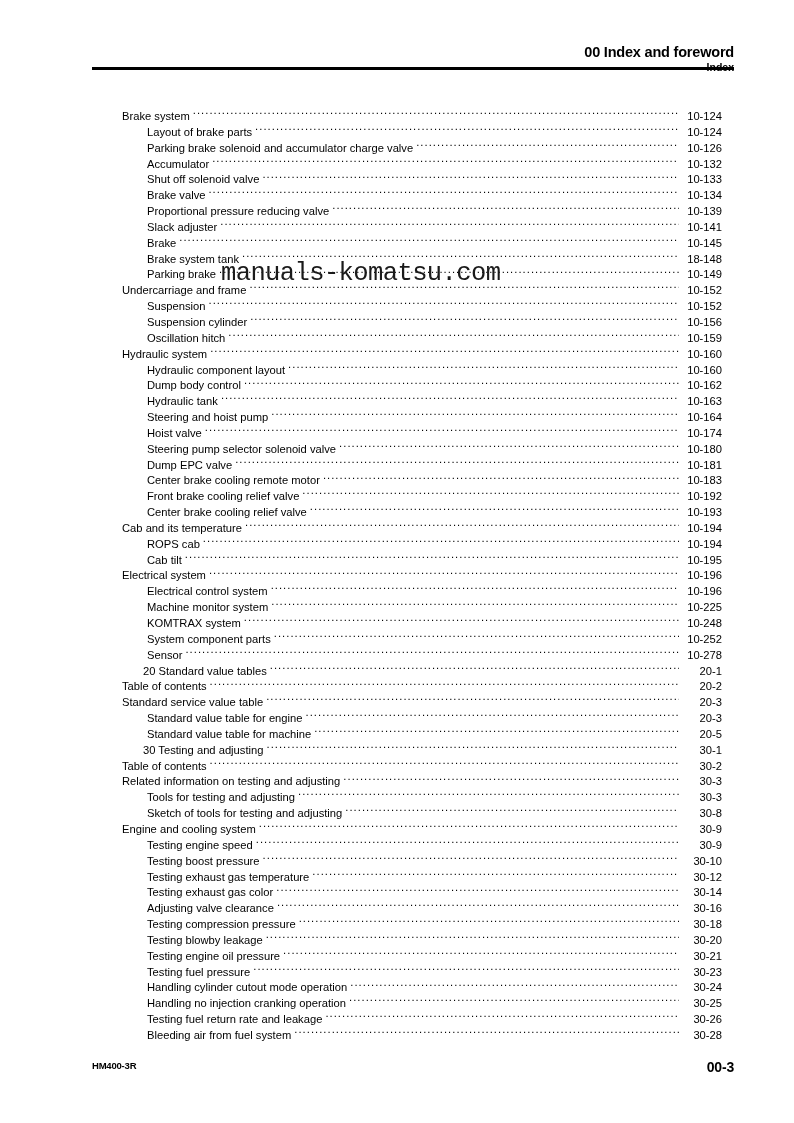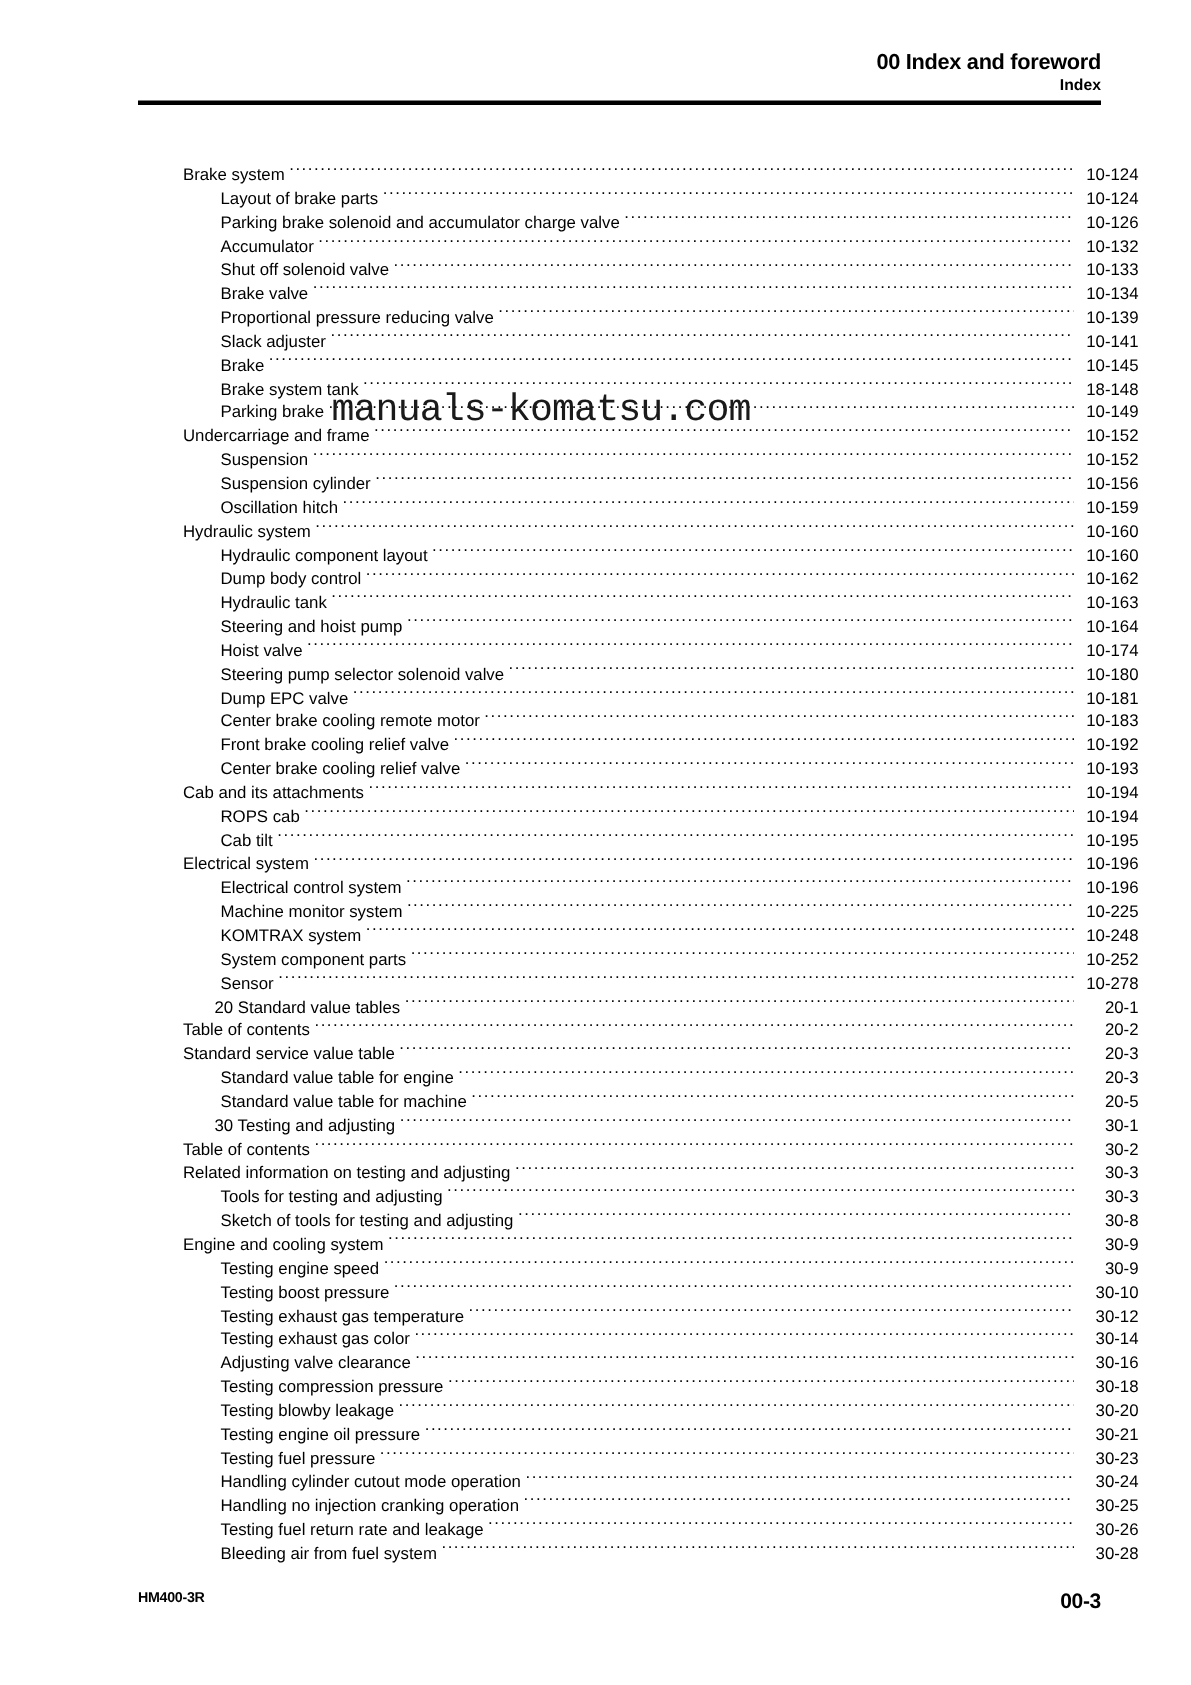--- a/index.html
+++ b/index.html
@@ -18,21 +18,21 @@
     height: 1123px;
     background: #ffffff;
     overflow: hidden;
     box-sizing: border-box;
   }
 
   
   .header {
     position: absolute;
     left: 92px;
-    top: 34px;
+    top: 44px;
     width: 642px;
     text-align: right;
   }
   .header-title {
     font-size: 14.5px;
     font-weight: bold;
     letter-spacing: -0.2px;
     line-height: 17px;
     white-space: nowrap;
   }
@@ -60,21 +60,21 @@
     width: 794px;
   }
   .toc-row {
     position: relative;
     display: flex;
     align-items: baseline;
     height: 15.85px;
     font-size: 11.2px;
     line-height: 15.85px;
     white-space: nowrap;
-    padding-right: 35px;
+    padding-right: 72px;
   }
   .toc-label {
     flex: 0 0 auto;
     padding-right: 3px;
   }
   .toc-dots {
     flex: 1 1 auto;
     overflow: hidden;
     position: relative;
     height: 13px;
@@ -271,21 +271,21 @@
         <span class="toc-label">Front brake cooling relief valve</span>
         <span class="toc-dots"></span>
         <span class="toc-page">10-192</span>
       </div>
       <div class="toc-row lvl-2">
         <span class="toc-label">Center brake cooling relief valve</span>
         <span class="toc-dots"></span>
         <span class="toc-page">10-193</span>
       </div>
       <div class="toc-row lvl-1">
-        <span class="toc-label">Cab and its attachments</span>
+        <span class="toc-label">Cab and its temperature</span>
         <span class="toc-dots"></span>
         <span class="toc-page">10-194</span>
       </div>
       <div class="toc-row lvl-2">
         <span class="toc-label">ROPS cab</span>
         <span class="toc-dots"></span>
         <span class="toc-page">10-194</span>
       </div>
       <div class="toc-row lvl-2">
         <span class="toc-label">Cab tilt</span>

